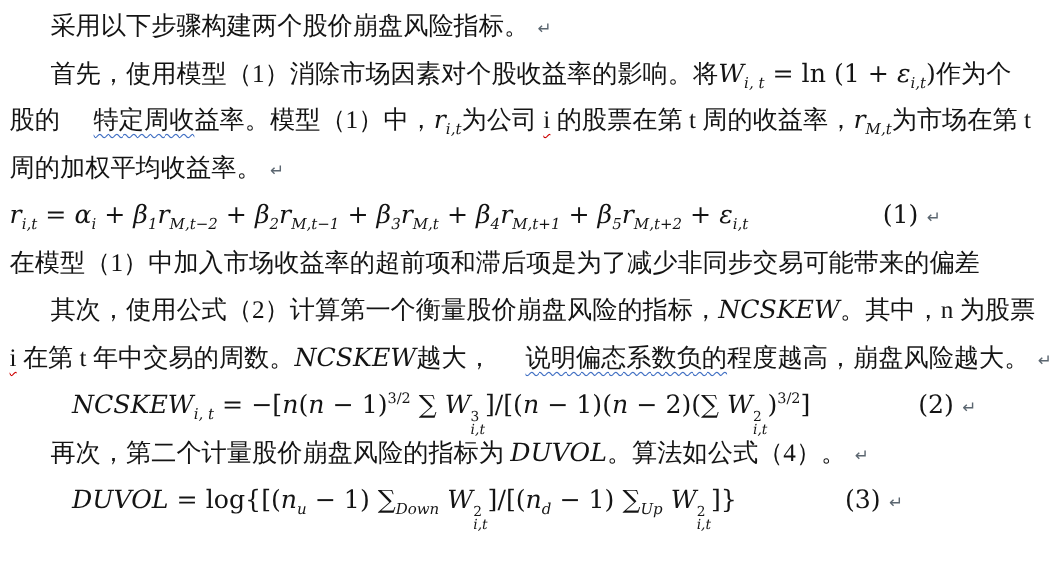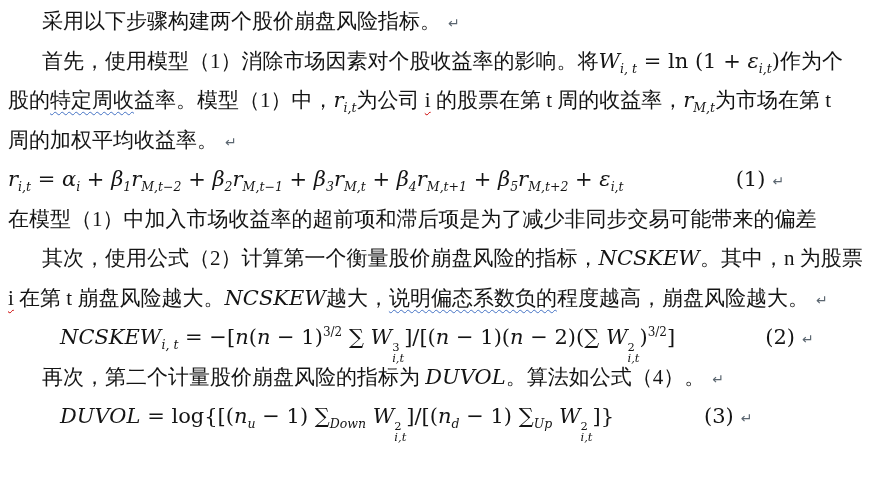--- a/index.html
+++ b/index.html
@@ -74,20 +74,21 @@
     text-decoration-color: var(--sq-red);
     text-decoration-thickness: 1px;
     text-underline-offset: 4px;
   }
   .run-sq-blue {
     text-decoration-line: underline;
     text-decoration-style: wavy;
     text-decoration-color: var(--sq-blue);
     text-decoration-thickness: 1px;
     text-underline-offset: 4px;
+    padding-left: 28px;
   }
   .run-mark {
     color: var(--mark);
     font-size: 14px;
     margin-left: 7px;
     font-family: "DejaVu Sans", sans-serif;
     font-style: normal;
   }
   .run-tab { display: inline-block; width: 90px; }
   .line:nth-child(5)  .run-tab { width: 112px; }
@@ -98,21 +99,21 @@
 <body style="background: rgb(255, 255, 255); color: rgb(20, 20, 20);">
 
 <div id="doc" style="--sq-red: #cc0000; --sq-blue: #4472c4; --mark: #5b6670;">
     <div class="line indent-1"><span class="run-text">采用以下步骤构建两个股价崩盘风险指标。</span><span class="run-mark">↵</span></div>
     <div class="line indent-1"><span class="run-text">首先，使用模型（1）消除市场因素对个股收益率的影响。将</span><span class="run-ital">W</span><sub class="run-sub">i, t</sub><span class="run-op"> = ln (1 + </span><span class="run-ital">ε</span><sub class="run-sub">i,t</sub><span class="run-op">)</span><span class="run-text">作为个</span></div>
     <div class="line"><span class="run-text">股的</span><span class="run-sq-blue">特定周收</span><span class="run-text">益率。模型（1）中，</span><span class="run-ital">r</span><sub class="run-sub">i,t</sub><span class="run-text">为公司 </span><span class="run-sq-red">i</span><span class="run-text"> 的股票在第 t 周的收益率，</span><span class="run-ital">r</span><sub class="run-sub">M,t</sub><span class="run-text">为市场在第 t</span></div>
     <div class="line"><span class="run-text">周的加权平均收益率。</span><span class="run-mark">↵</span></div>
     <div class="line"><span class="run-ital">r</span><sub class="run-sub">i,t</sub><span class="run-op"> = </span><span class="run-ital">α</span><sub class="run-sub">i</sub><span class="run-op"> + </span><span class="run-ital">β</span><sub class="run-sub">1</sub><span class="run-ital">r</span><sub class="run-sub">M,t−2</sub><span class="run-op"> + </span><span class="run-ital">β</span><sub class="run-sub">2</sub><span class="run-ital">r</span><sub class="run-sub">M,t−1</sub><span class="run-op"> + </span><span class="run-ital">β</span><sub class="run-sub">3</sub><span class="run-ital">r</span><sub class="run-sub">M,t</sub><span class="run-op"> + </span><span class="run-ital">β</span><sub class="run-sub">4</sub><span class="run-ital">r</span><sub class="run-sub">M,t+1</sub><span class="run-op"> + </span><span class="run-ital">β</span><sub class="run-sub">5</sub><span class="run-ital">r</span><sub class="run-sub">M,t+2</sub><span class="run-op"> + </span><span class="run-ital">ε</span><sub class="run-sub">i,t</sub><span class="run-tab"></span><span class="run-eq">(1)</span><span class="run-mark">↵</span></div>
     <div class="line"><span class="run-text">在模型（1）中加入市场收益率的超前项和滞后项是为了减少非同步交易可能带来的偏差</span></div>
     <div class="line indent-1"><span class="run-text">其次，使用公式（2）计算第一个衡量股价崩盘风险的指标，</span><span class="run-ital">NCSKEW</span><span class="run-text">。其中，n 为股票</span></div>
-    <div class="line"><span class="run-sq-red">i</span><span class="run-text"> 在第 t 崩盘风险越大。</span><span class="run-ital">NCSKEW</span><span class="run-text">越大，</span><span class="run-sq-blue">说明偏态系数负的</span><span class="run-text">程度越高，崩盘风险越大。</span><span class="run-mark">↵</span></div>
+    <div class="line"><span class="run-sq-red">i</span><span class="run-text"> 在第 t 年中交易的周数。</span><span class="run-ital">NCSKEW</span><span class="run-text">越大，</span><span class="run-sq-blue">说明偏态系数负的</span><span class="run-text">程度越高，崩盘风险越大。</span><span class="run-mark">↵</span></div>
     <div class="line indent-2"><span class="run-ital">NCSKEW</span><sub class="run-sub">i, t</sub><span class="run-op"> = −[</span><span class="run-ital">n</span><span class="run-op">(</span><span class="run-ital">n</span><span class="run-op"> − 1)</span><sup class="run-sup">3/2</sup><span class="run-op"> ∑ </span><span class="run-ital">W</span><span class="ssb">
         <span class="ssb-a">3</span>
         <span class="ssb-b">i,t</span>
       </span><span class="run-op">]/[(</span><span class="run-ital">n</span><span class="run-op"> − 1)(</span><span class="run-ital">n</span><span class="run-op"> − 2)(∑ </span><span class="run-ital">W</span><span class="ssb">
         <span class="ssb-a">2</span>
         <span class="ssb-b">i,t</span>
       </span><span class="run-op">)</span><sup class="run-sup">3/2</sup><span class="run-op">]</span><span class="run-tab"></span><span class="run-eq">(2)</span><span class="run-mark">↵</span></div>
     <div class="line indent-1"><span class="run-text">再次，第二个计量股价崩盘风险的指标为 </span><span class="run-ital">DUVOL</span><span class="run-text">。算法如公式（4）。</span><span class="run-mark">↵</span></div>
     <div class="line indent-2"><span class="run-ital">DUVOL</span><span class="run-op"> = log{[(</span><span class="run-ital">n</span><sub class="run-sub">u</sub><span class="run-op"> − 1) ∑</span><sub class="run-sub">Down</sub><span class="run-op"> </span><span class="run-ital">W</span><span class="ssb">
         <span class="ssb-a">2</span>

